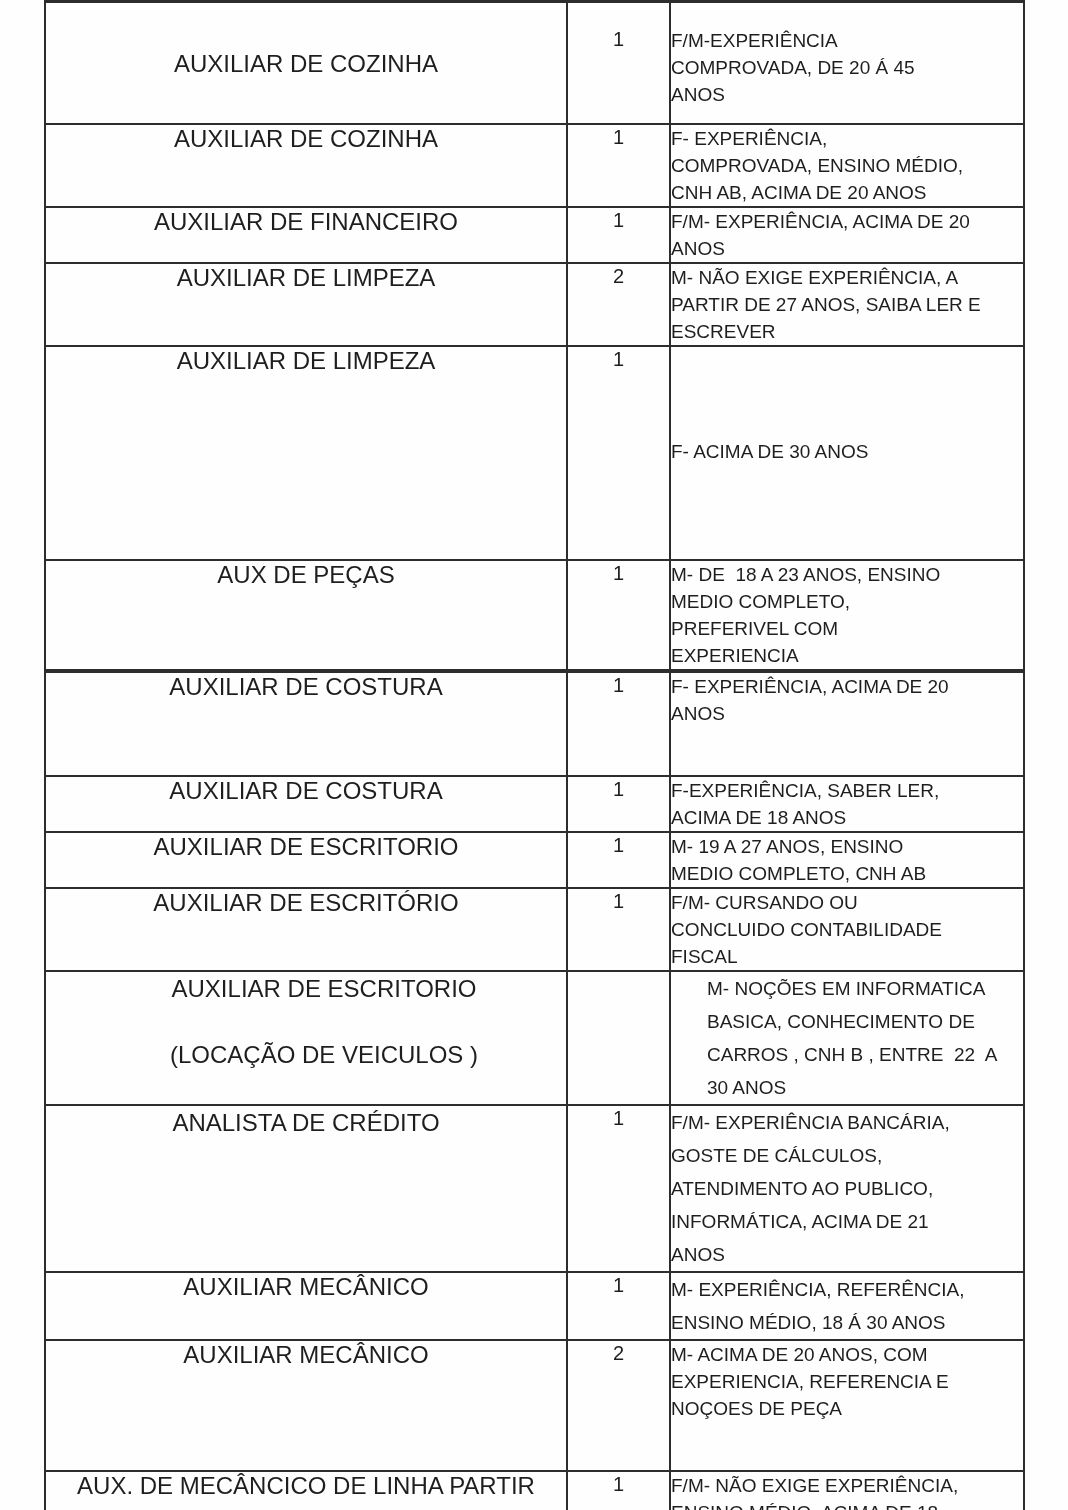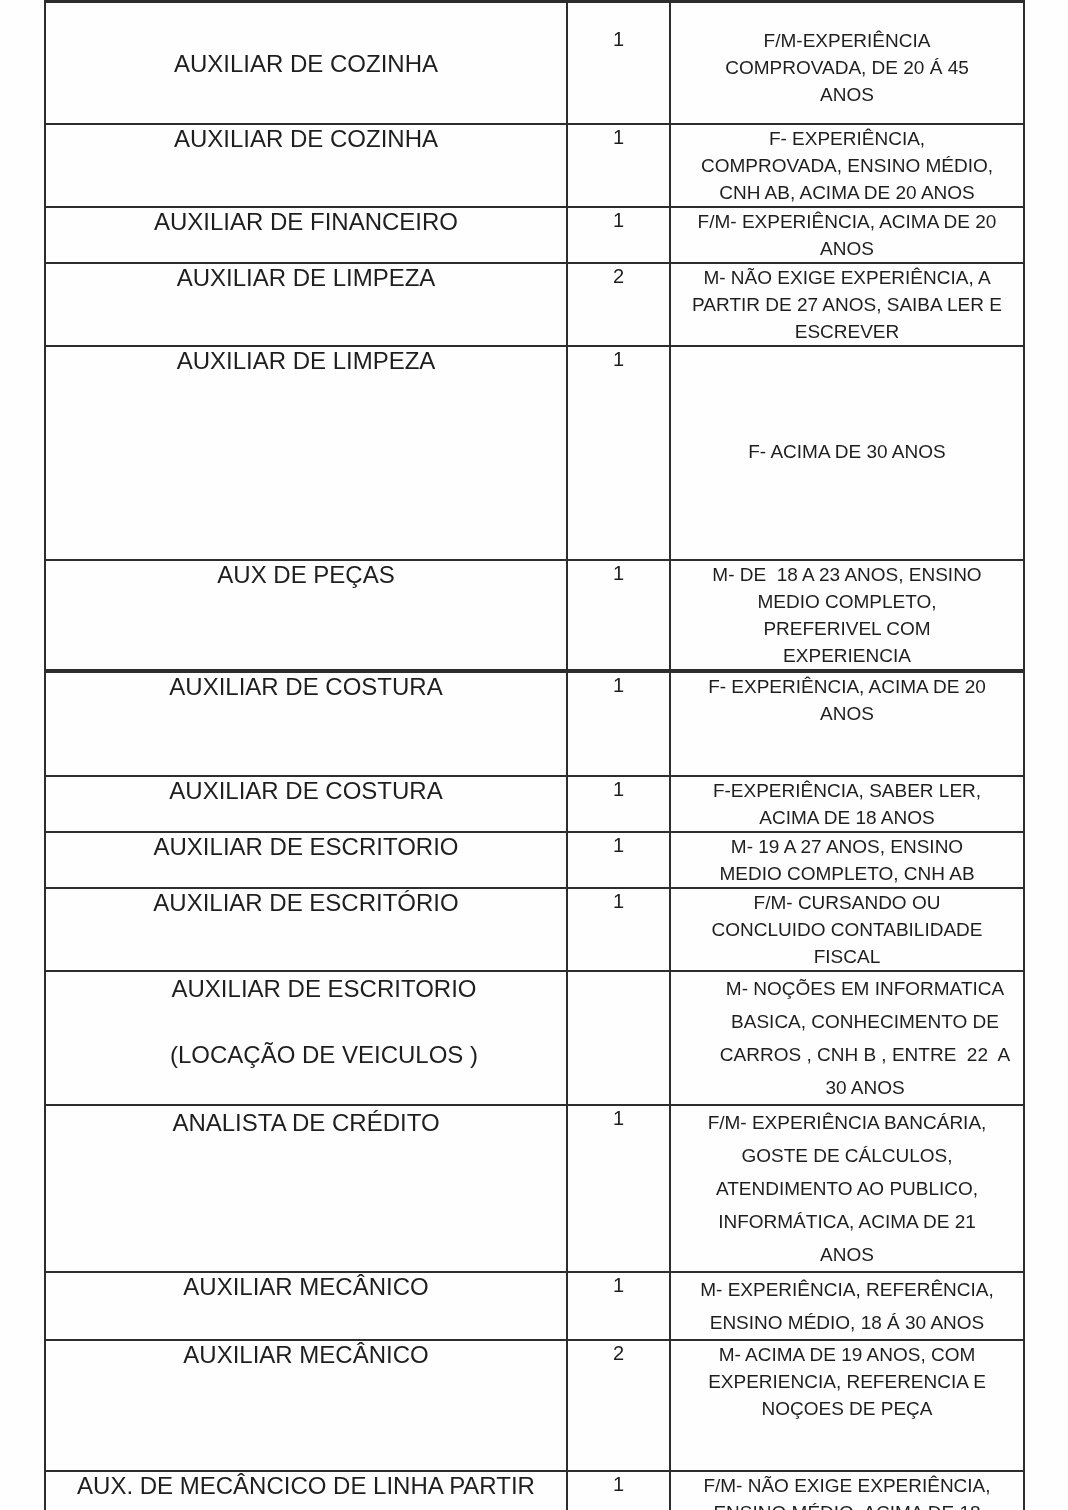--- a/index.html
+++ b/index.html
@@ -50,21 +50,21 @@
   }
   td.qty {
     vertical-align: top;
     text-align: center;
     font-size: 20px;
     line-height: 24px;
     padding-top: 10px;
   }
   td.req {
     vertical-align: top;
-    text-align: center;
+    text-align: left;
     font-size: 19px;
     line-height: 27px;
     padding: 6px 2px 4px 2px;
     white-space: pre;
   }
 
   
   tr:nth-child(1)  td { height: 96px;  }
   tr:nth-child(2)  td { height: 74px;  }
   tr:nth-child(3)  td { height: 46px;  }
@@ -213,21 +213,21 @@
   <tr>
     <td class="title">AUXILIAR MECÂNICO</td>
     <td class="qty">1</td>
     <td class="req">M- EXPERIÊNCIA, REFERÊNCIA,
 ENSINO MÉDIO, 18 Á 30 ANOS</td>
   </tr>
 
   <tr>
     <td class="title">AUXILIAR MECÂNICO</td>
     <td class="qty">2</td>
-    <td class="req">M- ACIMA DE 19 ANOS, COM
+    <td class="req">M- ACIMA DE 20 ANOS, COM
 EXPERIENCIA, REFERENCIA E
 NOÇOES DE PEÇA</td>
   </tr>
 
   <tr>
     <td class="title">AUX. DE MECÂNCICO DE LINHA PARTIR</td>
     <td class="qty">1</td>
     <td class="req">F/M- NÃO EXIGE EXPERIÊNCIA,
 ENSINO MÉDIO, ACIMA DE 18
 ANOS, CERT. DE RESERVISTA</td>

